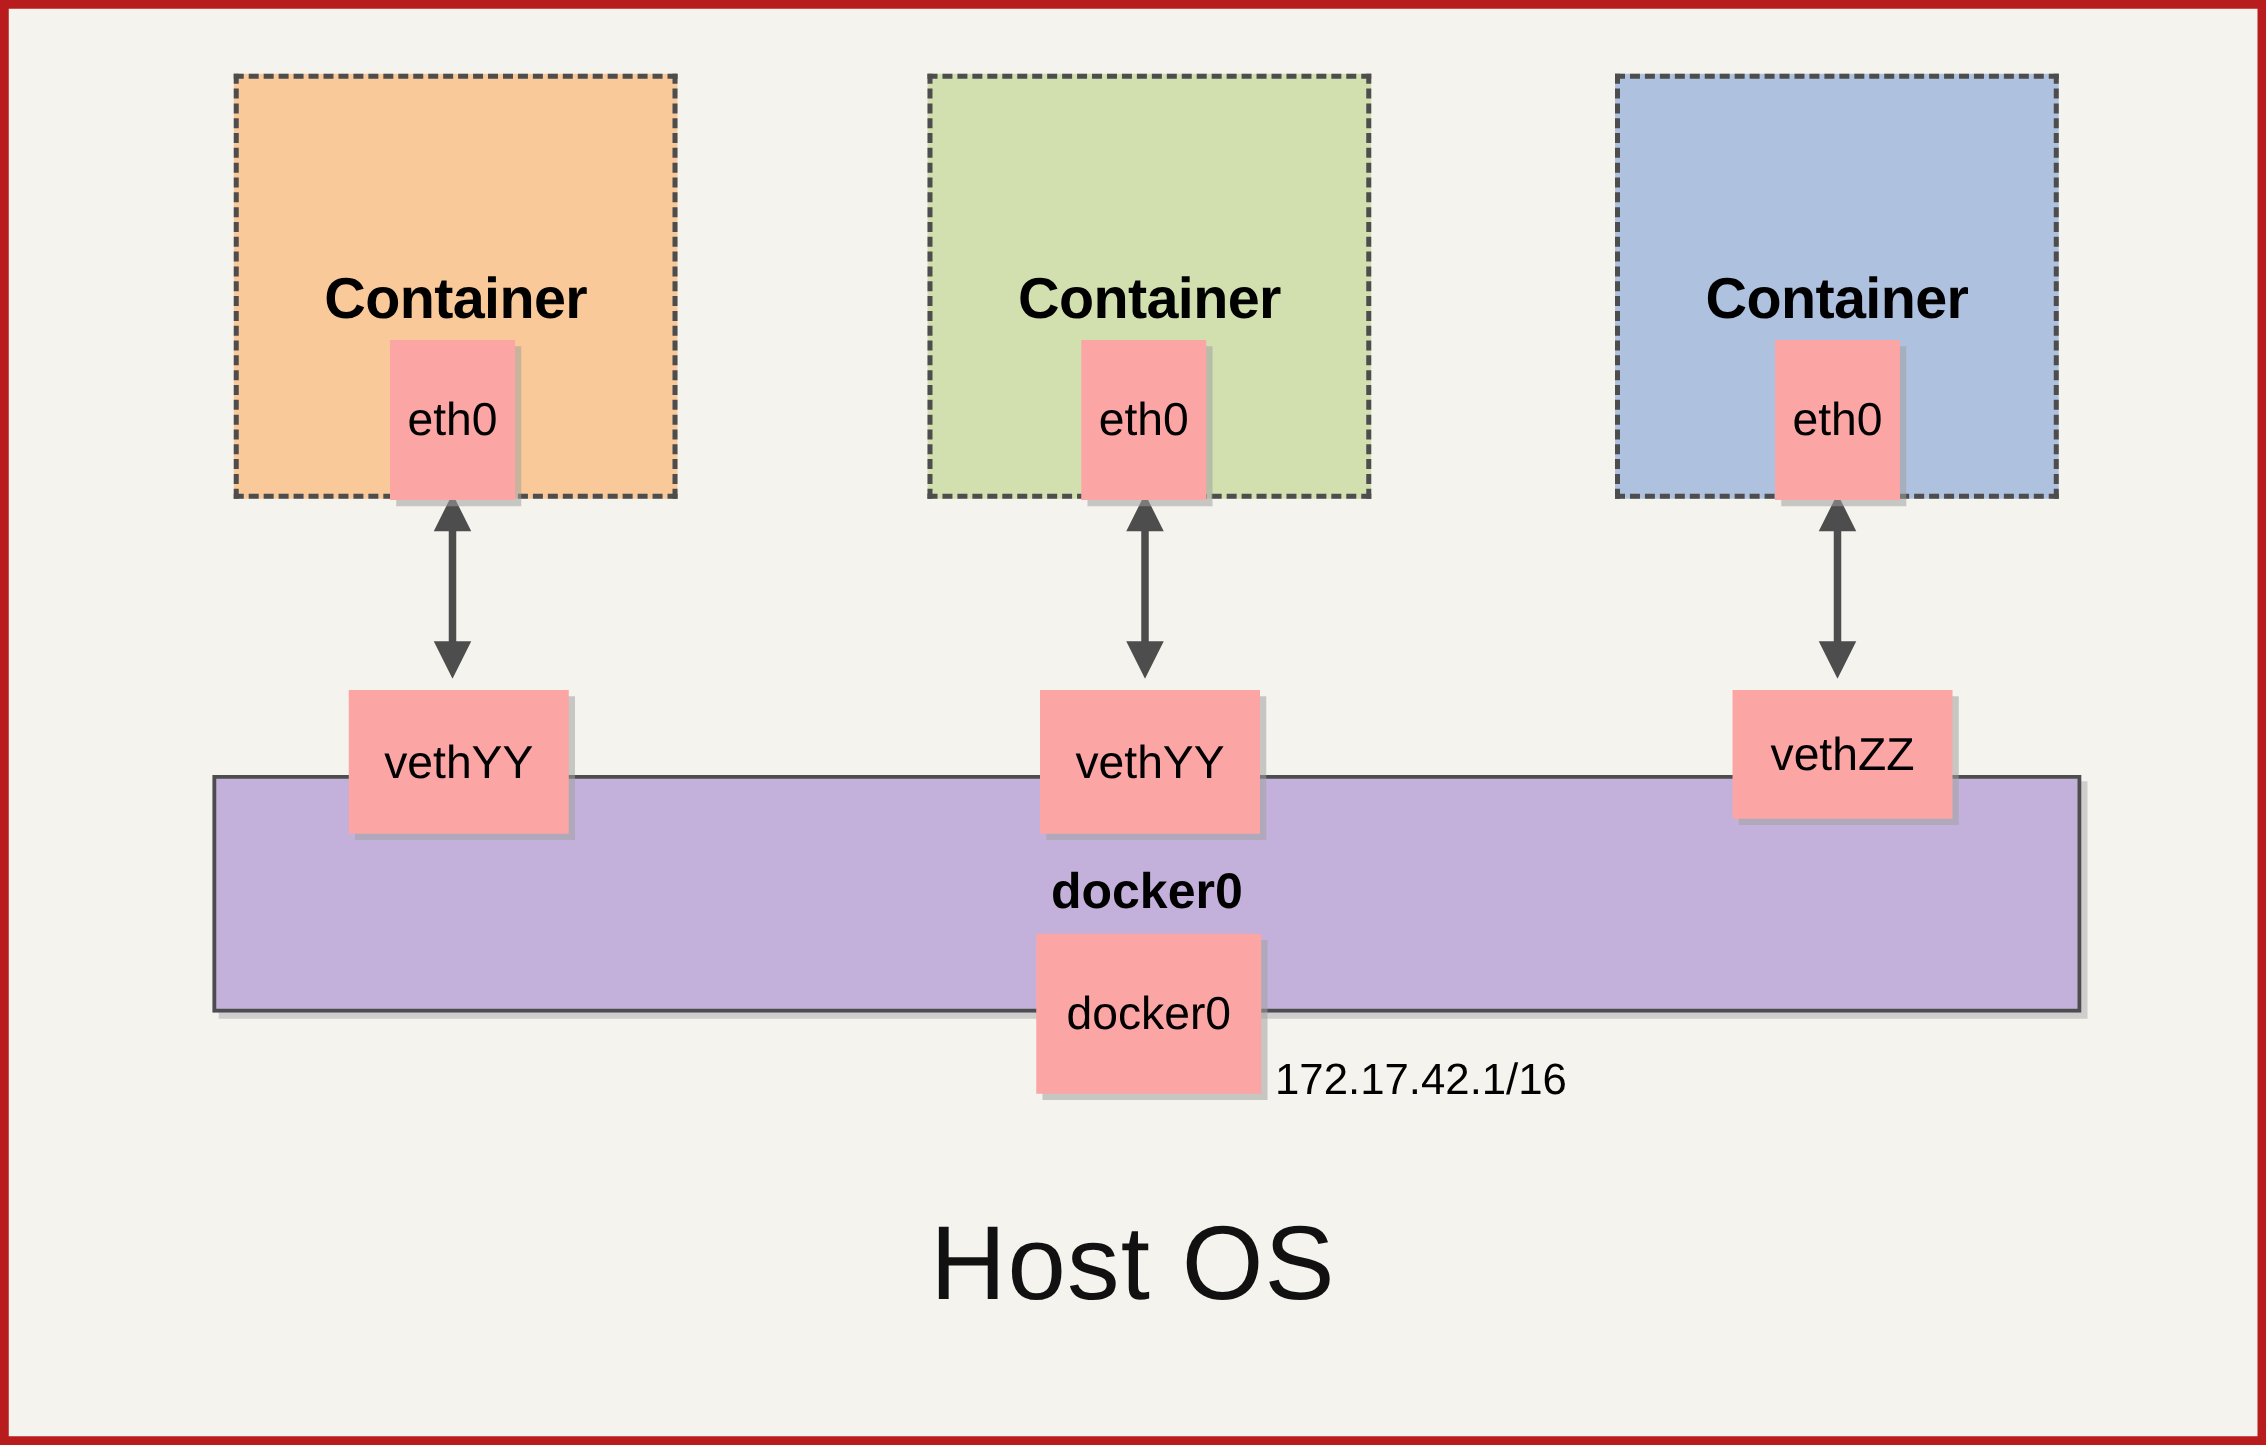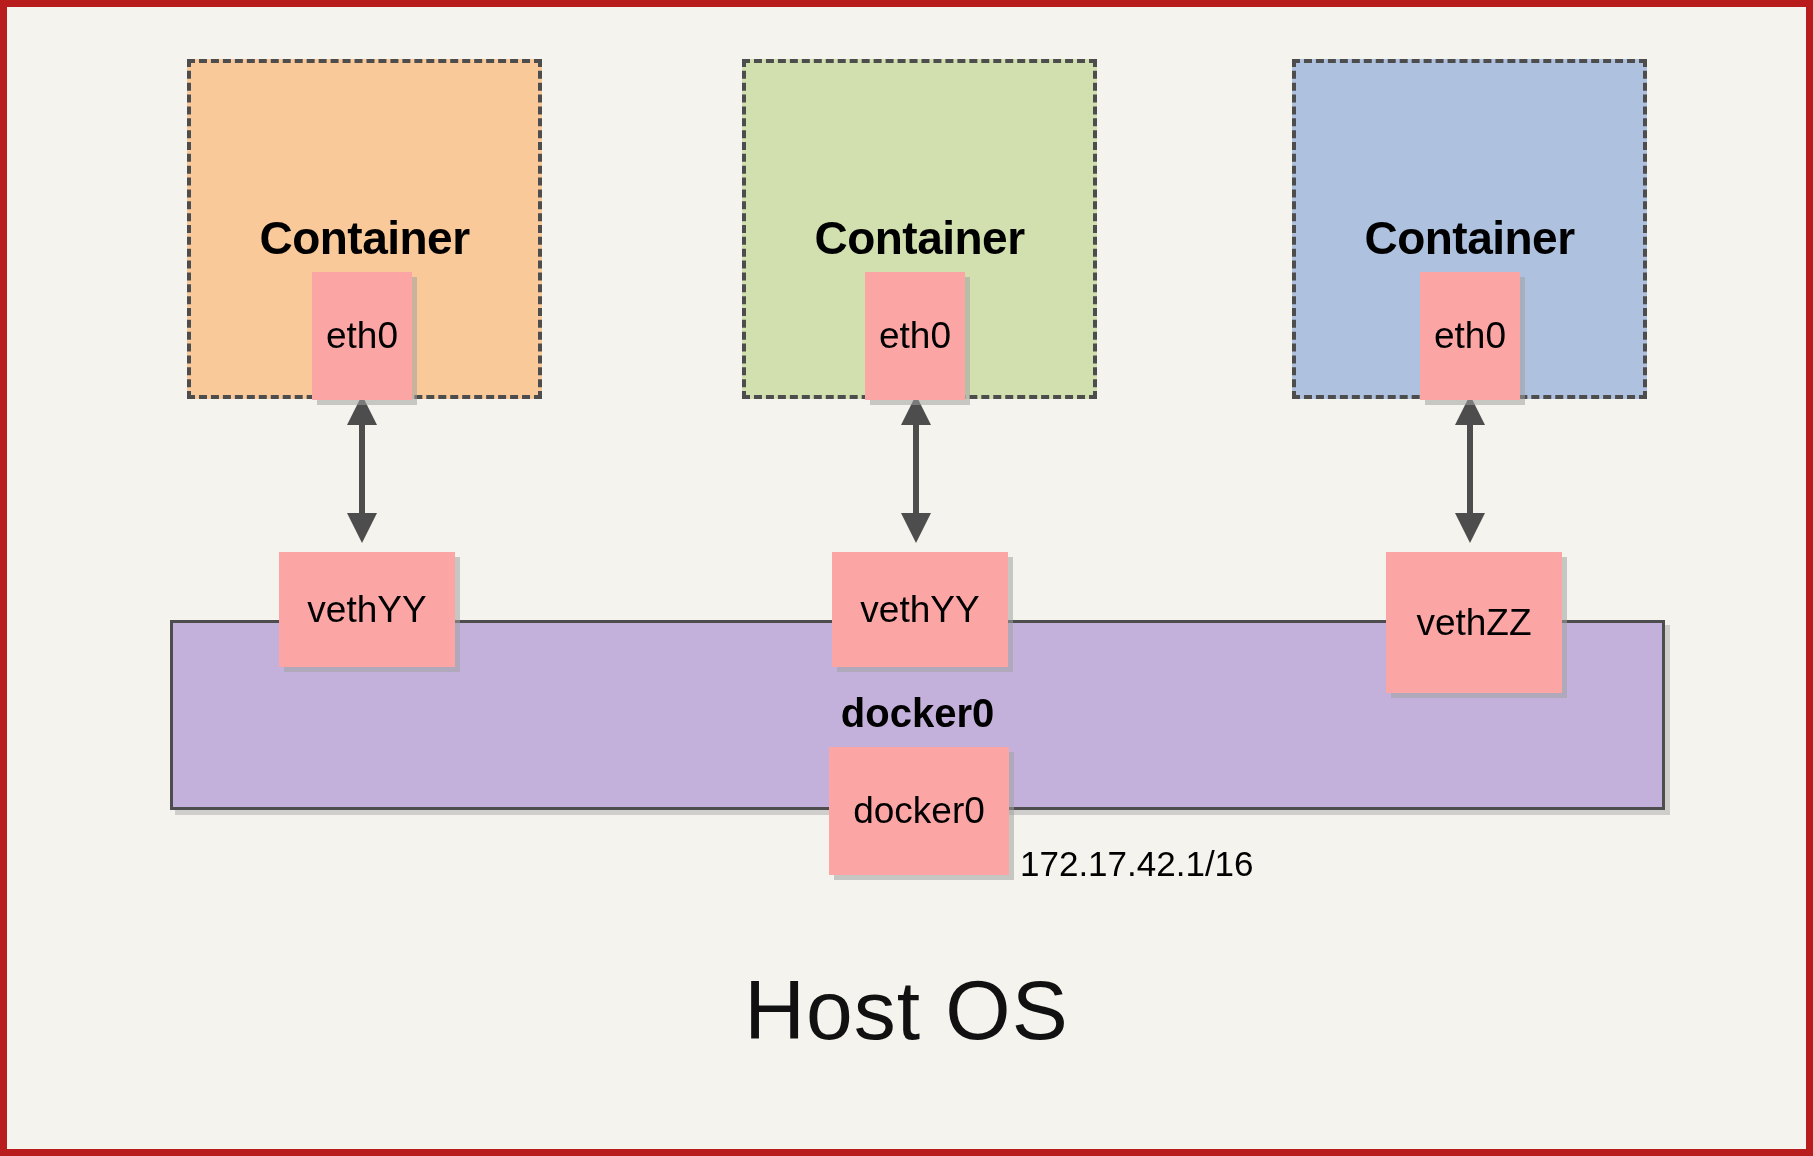--- a/index.html
+++ b/index.html
@@ -133,21 +133,21 @@
   </div>
 
   <div class="yellow-box" style="left:272px;top:545px;width:176px;height:115px;">
     <span>vethYY</span>
   </div>
 
   <div class="yellow-box" style="left:825px;top:545px;width:176px;height:115px;">
     <span>vethYY</span>
   </div>
 
-  <div class="yellow-box" style="left:1379px;top:545px;width:176px;height:141px;">
+  <div class="yellow-box" style="left:1379px;top:545px;width:176px;height:103px;">
     <span>vethZZ</span>
   </div>
 
   <div class="yellow-box" style="left:822px;top:740px;width:180px;height:128px;">
     <span>docker0</span>
   </div>
 
   <div class="ip-text" style="left:1013px;top:837px;">172.17.42.1/16</div>
 
   <div class="host-os" style="top:955px;">Host OS</div>

